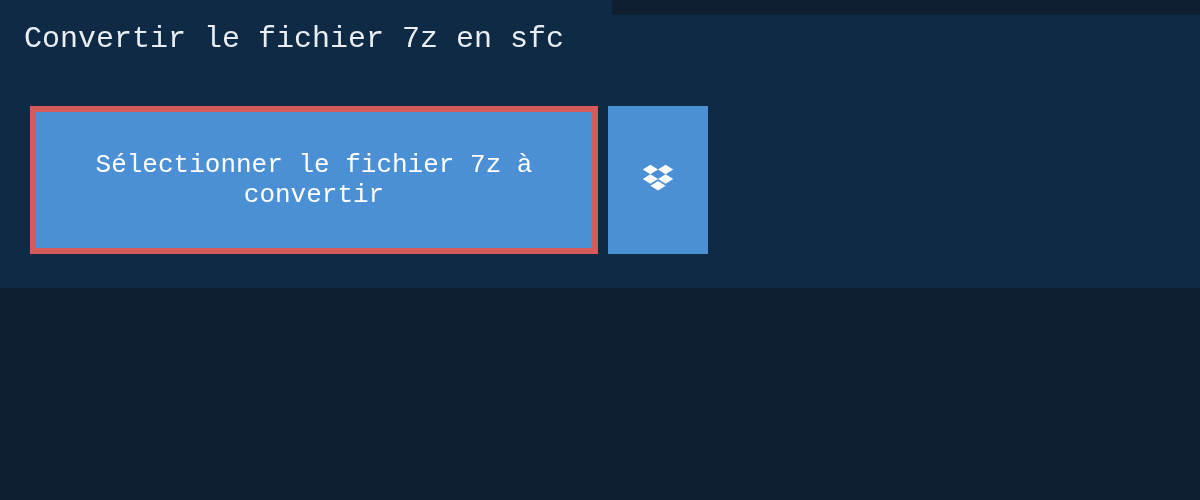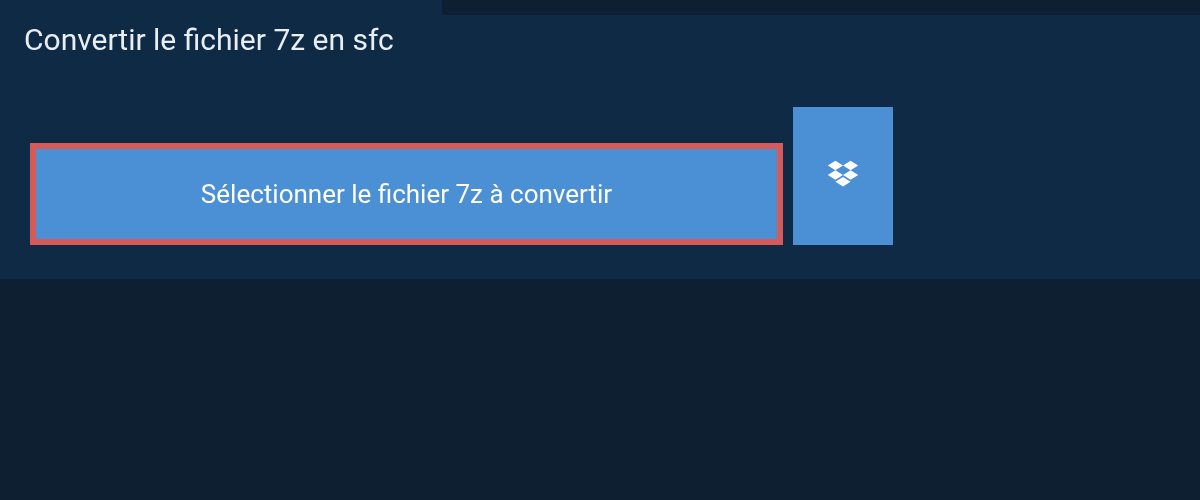--- a/index.html
+++ b/index.html
@@ -12,20 +12,21 @@
       background: #0d1f30;
       font-family: -apple-system, BlinkMacSystemFont, 'Segoe UI', Roboto, Helvetica, Arial, sans-serif;
       width: 1200px;
       height: 500px;
       overflow: hidden;
     }
     
     .panel {
       background: #0f2a44;
       margin-top: 15px;
+      font-family: Liberation Mono, monospace;
     }
     
     .tab-header {
       display: inline-block;
       background: #0f2a44;
       color: #e8eef3;
       font-size: 30px;
       font-weight: 400;
       padding: 22px 48px 22px 24px;
       position: relative;
@@ -34,30 +35,29 @@
     }
     
     .button-container {
       display: flex;
       padding: 28px 30px 34px 30px;
       gap: 10px;
     }
     
     .select-button {
       flex: 0 0 auto;
-      width: 753px;
+      width: 568px;
       background: #4b8fd5;
       border: 6px solid #d55a5a;
       color: #ffffff;
       font-size: 26px;
       font-weight: 400;
-      padding: 30px 20px;
+      padding: 38px 20px;
       text-align: center;
       cursor: pointer;
-      margin-top: 36px;
     }
     
     .dropbox-button {
       flex: 0 0 auto;
       width: 100px;
       background: #4b8fd5;
       display: flex;
       align-items: center;
       justify-content: center;
       cursor: pointer;

